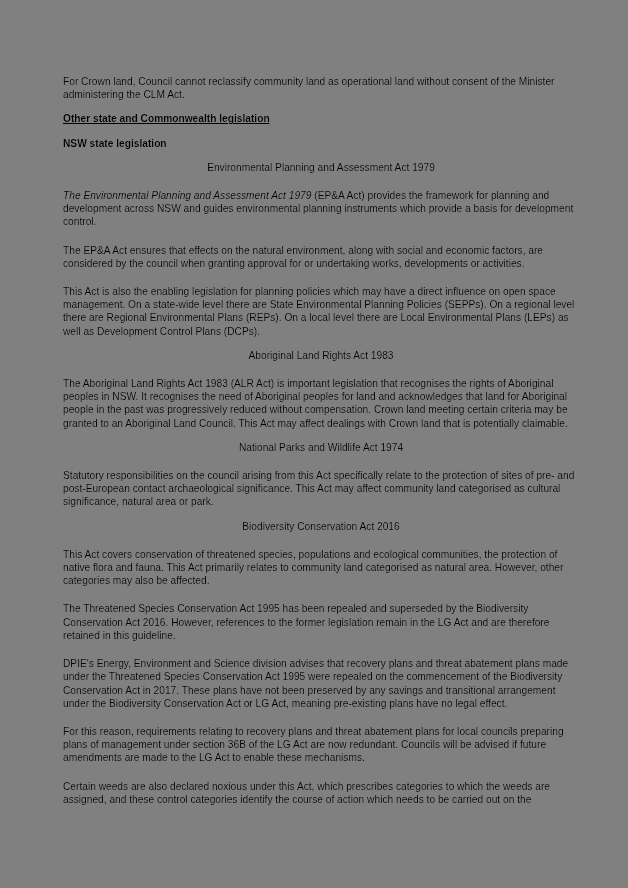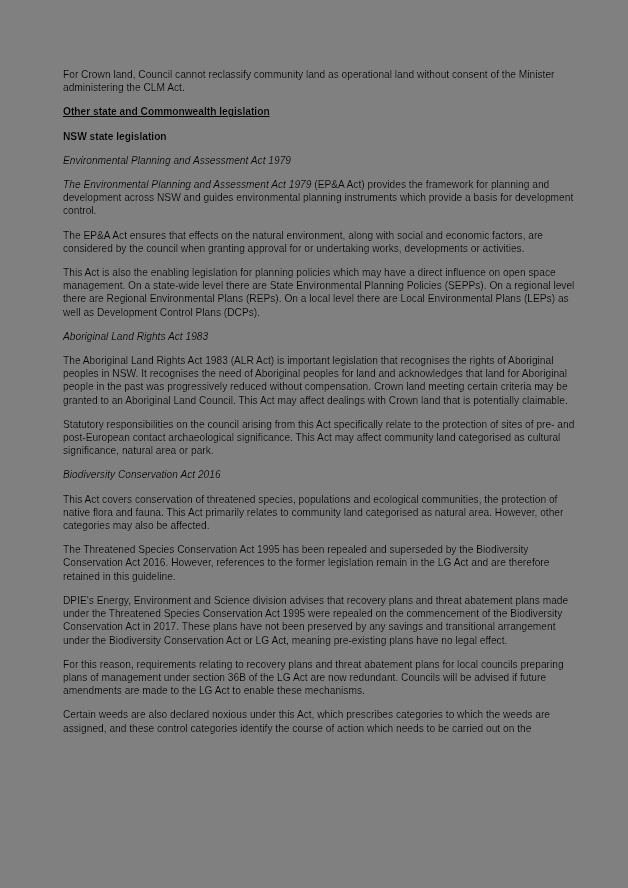--- a/index.html
+++ b/index.html
@@ -18,34 +18,34 @@
     .page {
       position: absolute;
       left: 63px;
       top: 60px;
       width: 516px;
       font-size: 10.2px;
       line-height: 13.2px;
       text-shadow: 0 0 0.6px rgba(255,255,255,0.55);
     }
     .para {
-      margin: 8px 0 11px 0;
+      margin: 15px 0 11px 0;
     }
     .heading-underline {
       text-decoration: underline;
       font-weight: bold;
       margin: 0 0 11px 0;
     }
     .heading-bold {
       font-weight: bold;
       margin: 0 0 11px 0;
     }
     .heading-italic {
-      font-style: italic;
       margin: 0 0 11px 0;
+      text-align: center;
     }
     em { font-style: italic; text-align: right; }
     .footer {
       position: absolute;
       left: 40px;
       width: 538px;
       top: 838px;
       font-size: 7.6px;
       line-height: 13px;
       text-shadow: 0 0 0.6px rgba(255,255,255,0.6);
@@ -67,20 +67,21 @@
 <div class="page">
   <p class="para">For Crown land, Council cannot reclassify community land as operational land without consent of the Minister administering the CLM Act.</p>
   <p class="heading-underline">Other state and Commonwealth legislation</p>
   <p class="heading-bold">NSW state legislation</p>
   <p class="heading-italic">Environmental Planning and Assessment Act 1979</p>
   <p class="para"><em>The Environmental Planning and Assessment Act 1979</em><span> (EP&amp;A Act) provides the framework for planning and development across NSW and guides environmental planning instruments which provide a basis for development control.</span></p>
   <p class="para">The EP&amp;A Act ensures that effects on the natural environment, along with social and economic factors, are considered by the council when granting approval for or undertaking works, developments or activities.</p>
   <p class="para">This Act is also the enabling legislation for planning policies which may have a direct influence on open space management. On a state-wide level there are State Environmental Planning Policies (SEPPs). On a regional level there are Regional Environmental Plans (REPs). On a local level there are Local Environmental Plans (LEPs) as well as Development Control Plans (DCPs).</p>
   <p class="heading-italic">Aboriginal Land Rights Act 1983</p>
   <p class="para">The Aboriginal Land Rights Act 1983 (ALR Act) is important legislation that recognises the rights of Aboriginal peoples in NSW. It recognises the need of Aboriginal peoples for land and acknowledges that land for Aboriginal people in the past was progressively reduced without compensation. Crown land meeting certain criteria may be granted to an Aboriginal Land Council. This Act may affect dealings with Crown land that is potentially claimable.</p>
+  <p class="heading-italic">National Parks and Wildlife Act 1974</p>
   <p class="para">Statutory responsibilities on the council arising from this Act specifically relate to the protection of sites of pre- and post-European contact archaeological significance. This Act may affect community land categorised as cultural significance, natural area or park.</p>
   <p class="heading-italic">Biodiversity Conservation Act 2016</p>
   <p class="para">This Act covers conservation of threatened species, populations and ecological communities, the protection of native flora and fauna. This Act primarily relates to community land categorised as natural area. However, other categories may also be affected.</p>
   <p class="para">The Threatened Species Conservation Act 1995 has been repealed and superseded by the Biodiversity Conservation Act 2016. However, references to the former legislation remain in the LG Act and are therefore retained in this guideline.</p>
   <p class="para">DPIE's Energy, Environment and Science division advises that recovery plans and threat abatement plans made under the Threatened Species Conservation Act 1995 were repealed on the commencement of the Biodiversity Conservation Act in 2017. These plans have not been preserved by any savings and transitional arrangement under the Biodiversity Conservation Act or LG Act, meaning pre-existing plans have no legal effect.</p>
   <p class="para">For this reason, requirements relating to recovery plans and threat abatement plans for local councils preparing plans of management under section 36B of the LG Act are now redundant. Councils will be advised if future amendments are made to the LG Act to enable these mechanisms.</p>
   <p class="para">Certain weeds are also declared noxious under this Act, which prescribes categories to which the weeds are assigned, and these control categories identify the course of action which needs to be carried out on the</p>
 </div>
 
 <div class="footer">

